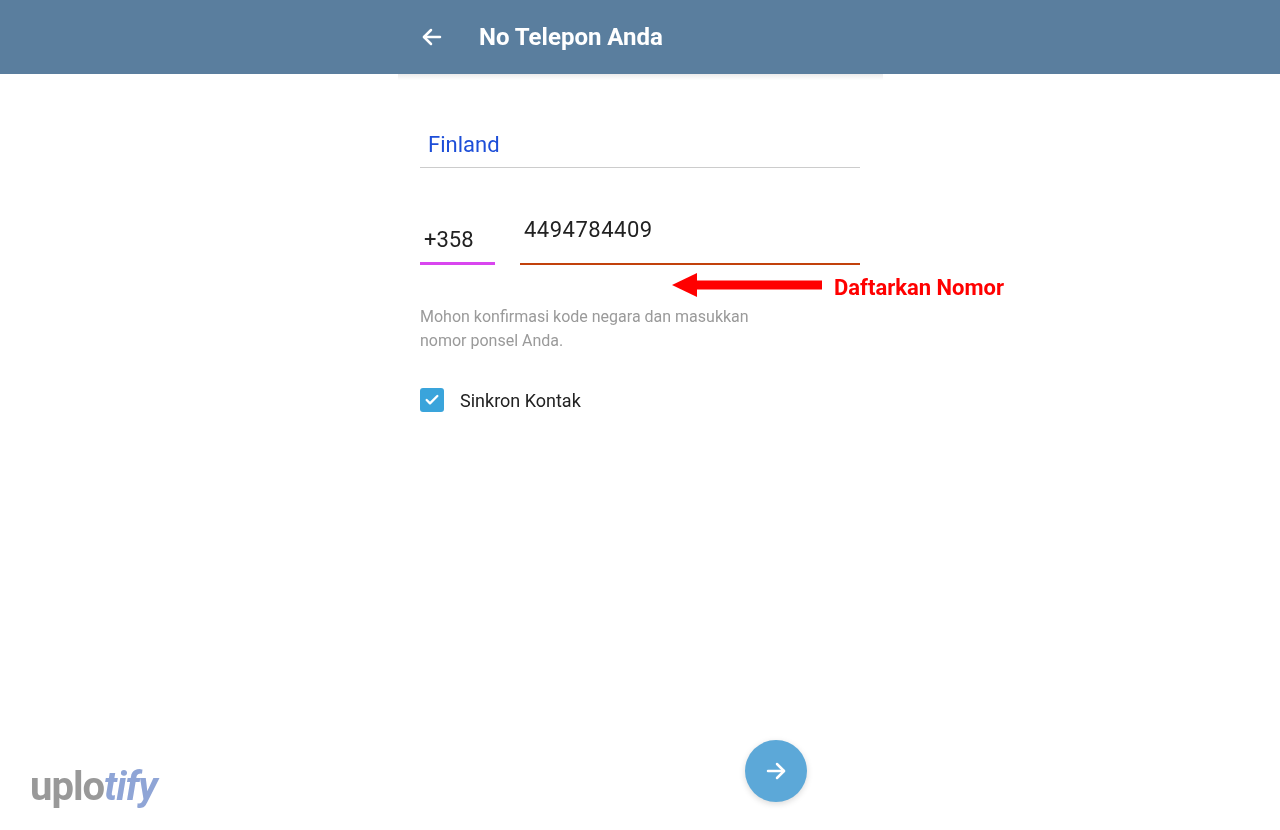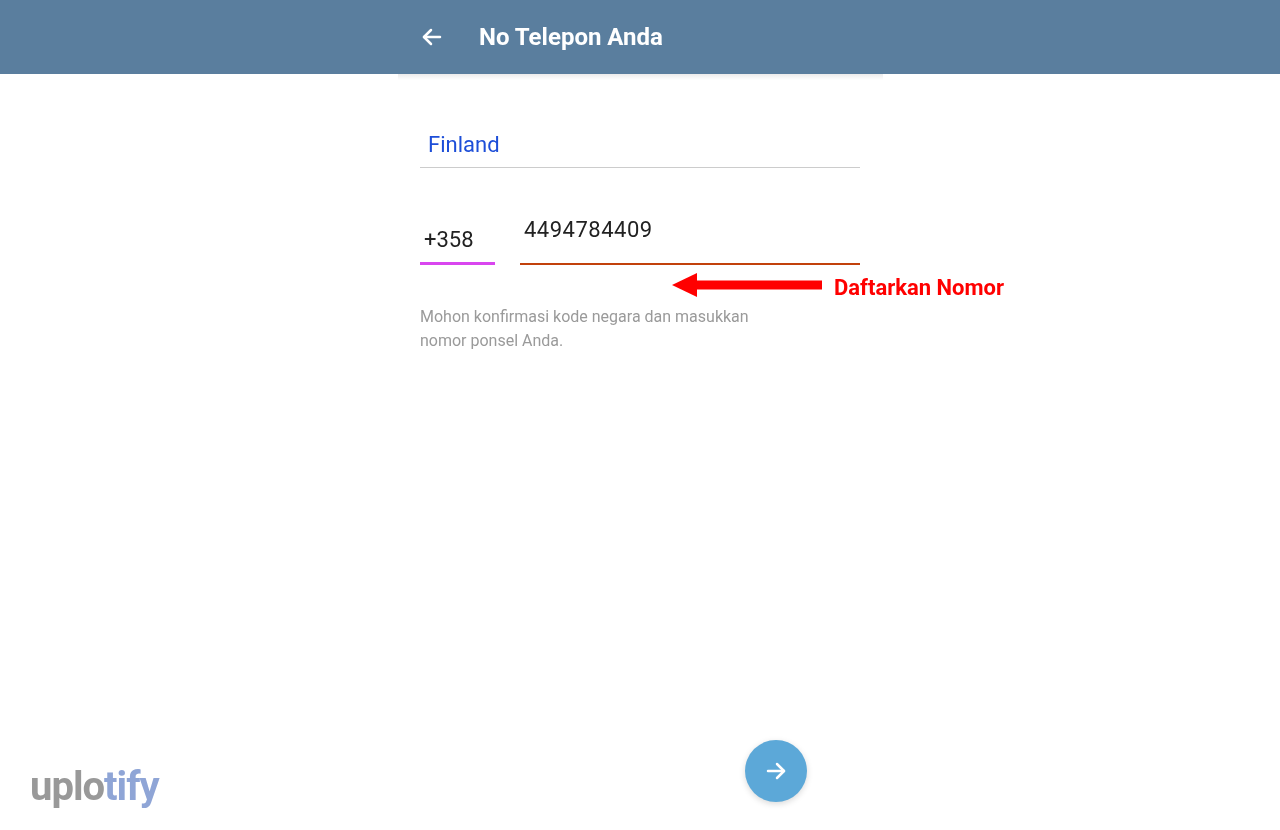--- a/index.html
+++ b/index.html
@@ -140,20 +140,21 @@
       font-size: 40px;
       font-weight: bold;
       letter-spacing: -1px;
     }
     .watermark .gray {
       color: #999999;
       margin-top: 28px;
     }
     .watermark .blue {
       color: #8fa5d6;
+      font-style: italic;
     }
     .app-shadow {
       position: absolute;
       top: 74px;
       left: 398px;
       width: 485px;
       height: 6px;
       background: linear-gradient(to bottom, rgba(0,0,0,0.08), transparent);
     }
   </style>
@@ -176,20 +177,28 @@
   <div class="form-container">
     <input class="country-input" type="text" value="Finland" style="">
     
     <div class="phone-row">
       <input class="country-code" type="text" value="+358" style="">
       <input class="phone-number" type="text" value="4494784409" style="">
     </div>
     
     <div class="help-text">Mohon konfirmasi kode negara dan masukkan nomor ponsel Anda.</div>
     
+    <div class="checkbox-row">
+      <div class="checkbox">
+        <svg width="16" height="16" viewBox="0 0 24 24" fill="none" stroke="#ffffff" stroke-width="3.5" stroke-linecap="round" stroke-linejoin="round">
+          <polyline points="20 6 9 17 4 12"></polyline>
+        </svg>
+      </div>
+      <span class="checkbox-label">Sinkron Kontak</span>
+    </div>
   </div>
 
   <div class="annotation-arrow">
     <svg width="150" height="30" viewBox="0 0 150 30">
       <line x1="150" y1="15" x2="15" y2="15" stroke="#ff0000" stroke-width="9"></line>
       <polygon points="0,15 25,3 25,27" fill="#ff0000"></polygon>
     </svg>
     <span class="annotation-text">Daftarkan Nomor</span>
   </div>
 </div>

